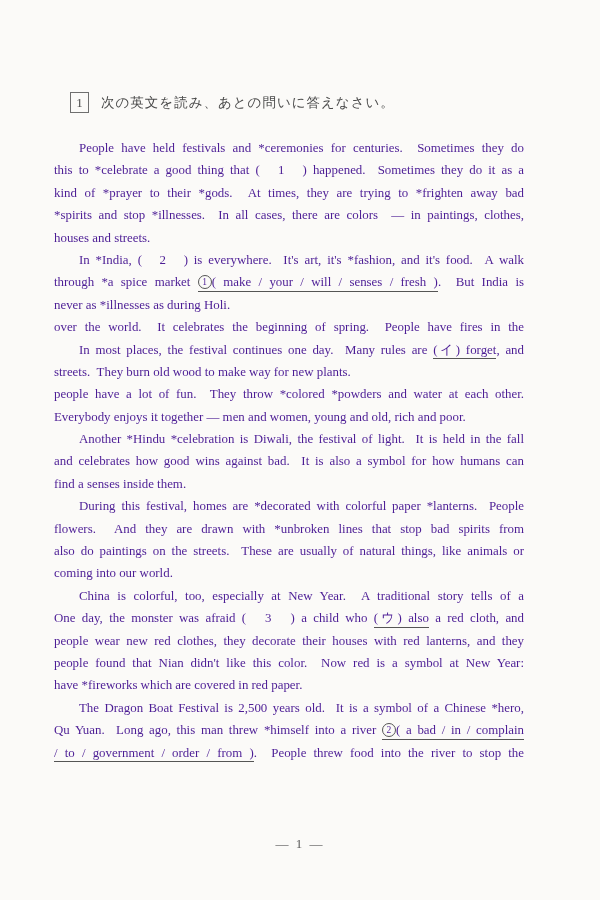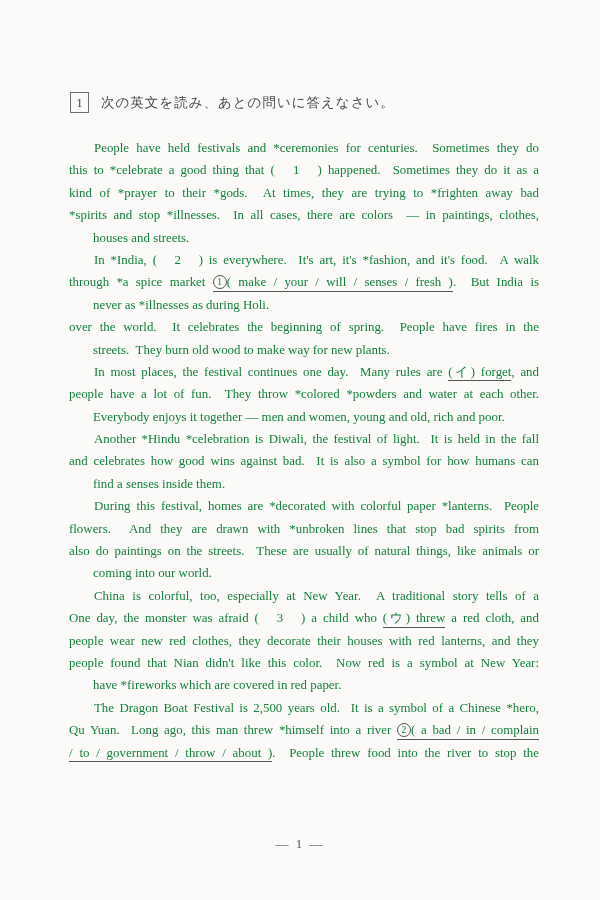--- a/index.html
+++ b/index.html
@@ -35,36 +35,35 @@
     font-size: 13px;
     flex: 0 0 auto;
   }
   .instruction {
     margin-left: 12px;
     letter-spacing: 1px;
     white-space: nowrap;
   }
   .passage {
     position: absolute;
-    left: 69px;
+    left: 54px;
     top: 137px;
     width: 470px;
     font-size: 12.9px;
     line-height: 22.4px;
-    color: #15803d;
+    color: #4c1d95;
   }
   .pline {
     height: 22.4px;
     text-align: justify;
     text-align-last: justify;
     white-space: normal;
   }
   .pline.nofill {
     text-align-last: left;
-    margin-left: 24px;
   }
   .pline.indent {
     padding-left: 25px;
   }
   .ul {
     border-bottom: 1px solid #555;
     padding-bottom: 1.5px;
   }
   .circled {
     display: inline-block;
@@ -101,34 +100,34 @@
   <div class="passage" id="passage">
       <div class="pline indent"><span>People have held festivals and *ceremonies for centuries. &nbsp;Sometimes they do</span></div>
       <div class="pline"><span>this to *celebrate a good thing that (&nbsp;&nbsp;&nbsp;1&nbsp;&nbsp;&nbsp;) happened. &nbsp;Sometimes they do it as a</span></div>
       <div class="pline"><span>kind of *prayer to their *gods. &nbsp;At times, they are trying to *frighten away bad</span></div>
       <div class="pline"><span>*spirits and stop *illnesses. &nbsp;In all cases, there are colors &nbsp;— in paintings, clothes,</span></div>
       <div class="pline nofill"><span>houses and streets.</span></div>
       <div class="pline indent"><span>In *India, (&nbsp;&nbsp;&nbsp;2&nbsp;&nbsp;&nbsp;) is everywhere. &nbsp;It's art, it's *fashion, and it's food. &nbsp;A walk</span></div>
       <div class="pline"><span>through *a spice market </span><span class="ul"><span class="circled">1</span></span><span class="ul"><span>( make / your / will / senses / fresh )</span></span><span>. &nbsp;But India is</span></div>
       <div class="pline nofill"><span>never as *illnesses as during Holi.</span></div>
       <div class="pline"><span>over the world. &nbsp;It celebrates the beginning of spring. &nbsp;People have fires in the</span></div>
+      <div class="pline indent"><span>In most places, the festival continues one day. &nbsp;Many rules are </span><span class="ul"><span>(イ) forget</span></span><span>, and</span></div>
       <div class="pline nofill"><span>streets. &nbsp;They burn old wood to make way for new plants.</span></div>
-      <div class="pline indent"><span>In most places, the festival continues one day. &nbsp;Many rules are </span><span class="ul"><span>(イ) forget</span></span><span>, and</span></div>
       <div class="pline"><span>people have a lot of fun. &nbsp;They throw *colored *powders and water at each other.</span></div>
       <div class="pline nofill"><span>Everybody enjoys it together — men and women, young and old, rich and poor.</span></div>
       <div class="pline indent"><span>Another *Hindu *celebration is Diwali, the festival of light. &nbsp;It is held in the fall</span></div>
       <div class="pline"><span>and celebrates how good wins against bad. &nbsp;It is also a symbol for how humans can</span></div>
       <div class="pline nofill"><span>find a senses inside them.</span></div>
       <div class="pline indent"><span>During this festival, homes are *decorated with colorful paper *lanterns. &nbsp;People</span></div>
       <div class="pline"><span>flowers. &nbsp;And they are drawn with *unbroken lines that stop bad spirits from</span></div>
       <div class="pline"><span>also do paintings on the streets. &nbsp;These are usually of natural things, like animals or</span></div>
       <div class="pline nofill"><span>coming into our world.</span></div>
       <div class="pline indent"><span>China is colorful, too, especially at New Year. &nbsp;A traditional story tells of a</span></div>
-      <div class="pline"><span>One day, the monster was afraid (&nbsp;&nbsp;&nbsp;3&nbsp;&nbsp;&nbsp;) a child who </span><span class="ul"><span>(ウ) threw</span></span><span> a red cloth, and</span></div>
+      <div class="pline"><span>One day, the monster was afraid (&nbsp;&nbsp;&nbsp;3&nbsp;&nbsp;&nbsp;) a child who </span><span class="ul"><span>(ウ) also</span></span><span> a red cloth, and</span></div>
       <div class="pline"><span>people wear new red clothes, they decorate their houses with red lanterns, and they</span></div>
       <div class="pline"><span>people found that Nian didn't like this color. &nbsp;Now red is a symbol at New Year:</span></div>
       <div class="pline nofill"><span>have *fireworks which are covered in red paper.</span></div>
       <div class="pline indent"><span>The Dragon Boat Festival is 2,500 years old. &nbsp;It is a symbol of a Chinese *hero,</span></div>
       <div class="pline"><span>Qu Yuan. &nbsp;Long ago, this man threw *himself into a river </span><span class="ul"><span class="circled">2</span></span><span class="ul"><span>( a bad / in / complain</span></span></div>
-      <div class="pline"><span class="ul"><span>/ to / government / throw / about )</span></span><span>. &nbsp;People threw food into the river to stop the</span></div>
+      <div class="pline"><span class="ul"><span>/ to / government / order / from )</span></span><span>. &nbsp;People threw food into the river to stop the</span></div>
     </div>
   <div class="footer">—&nbsp;1&nbsp;—</div>
 </div>
 
 </body></html>

